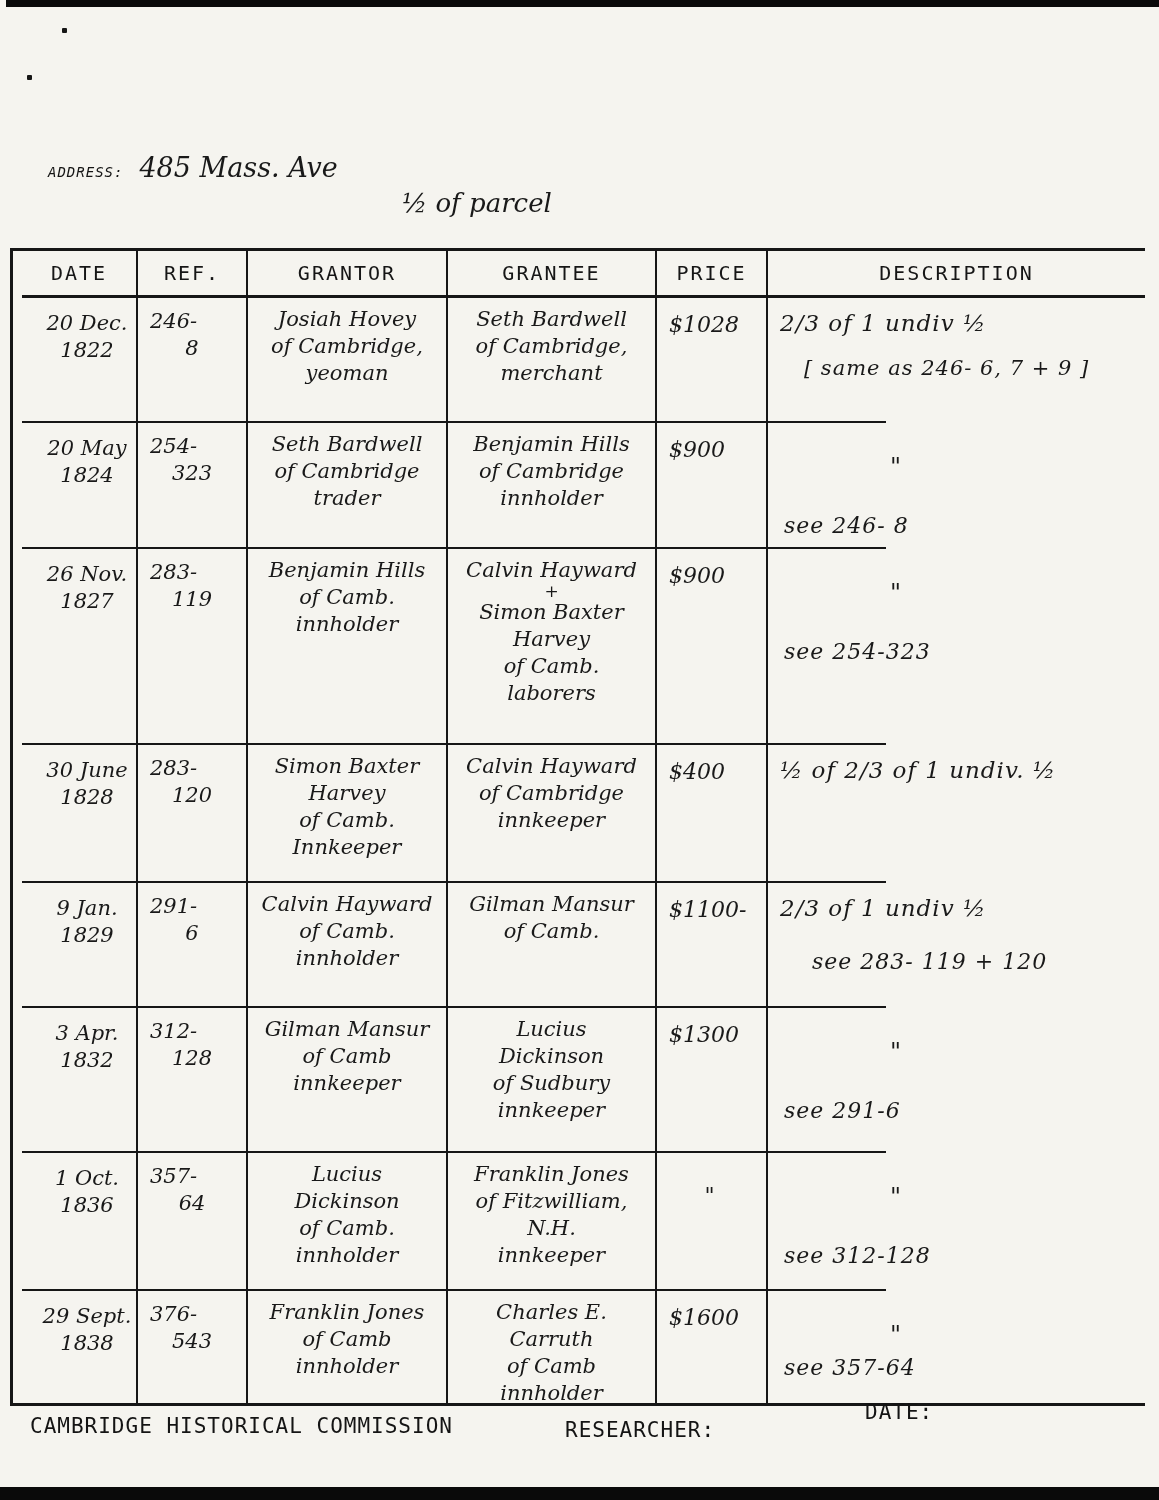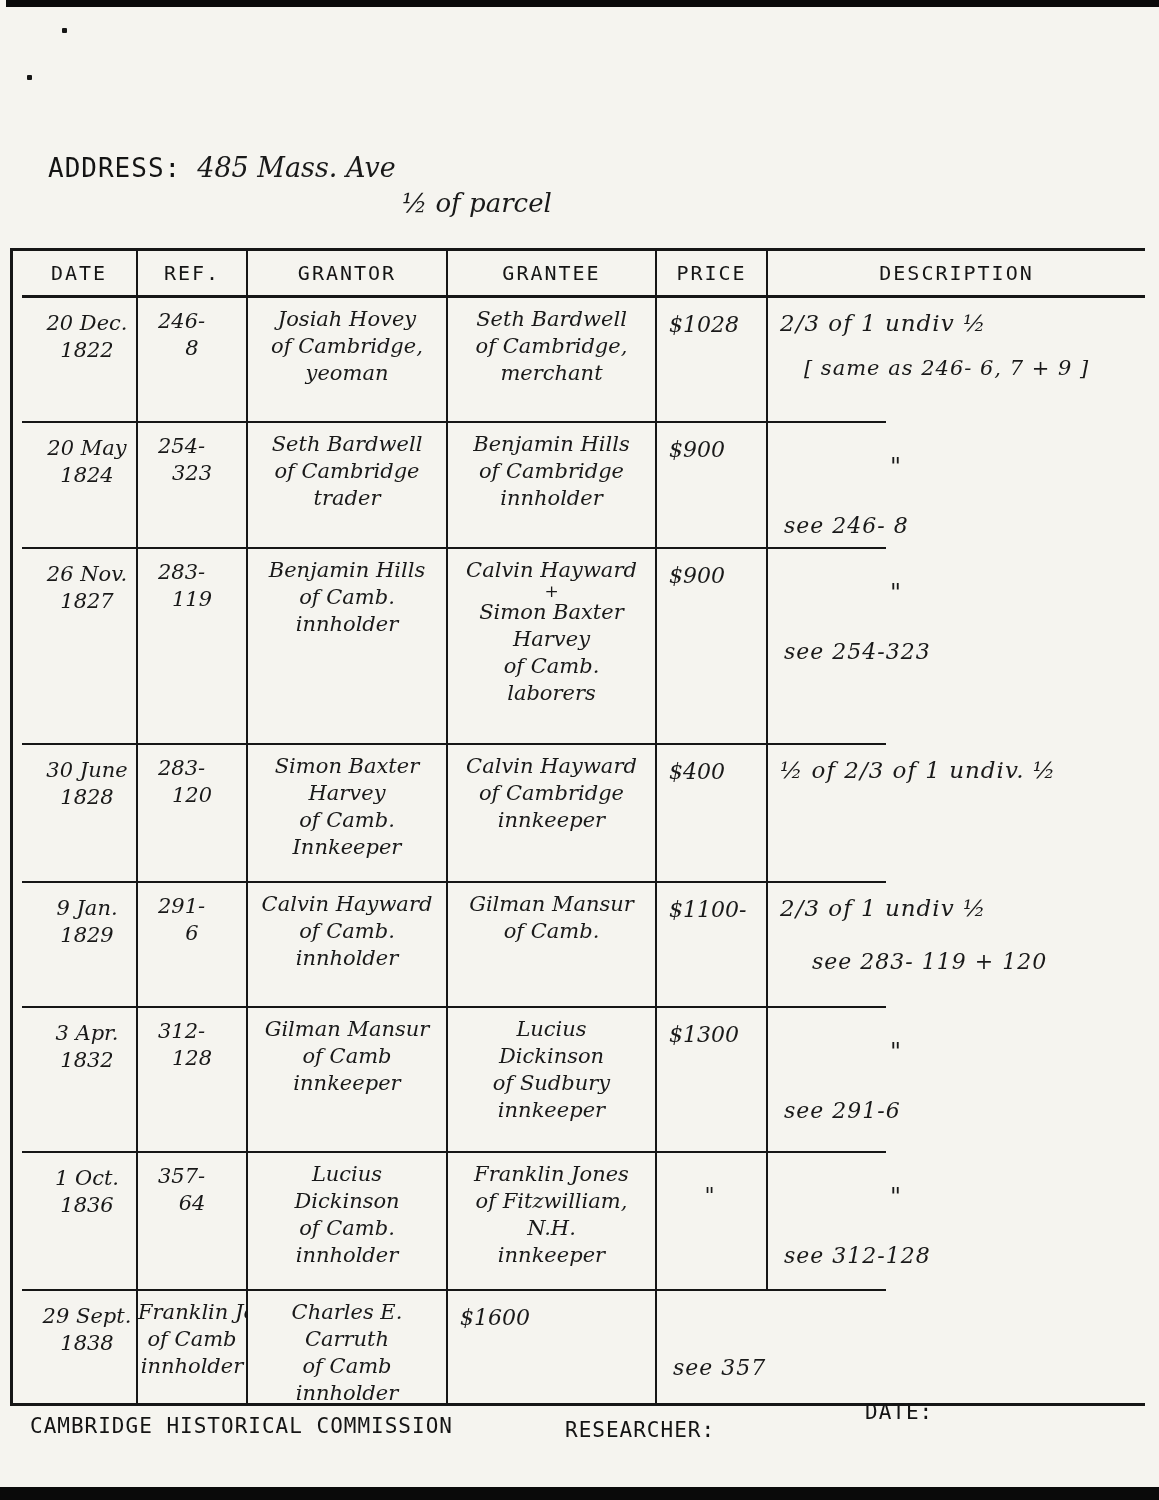--- a/index.html
+++ b/index.html
@@ -16,21 +16,21 @@
   .bar-top{position:absolute;top:0;left:6px;right:0;height:7px;background:#0a0a0a;}
   .bar-bottom{position:absolute;bottom:0;left:0;width:100%;height:13px;background:#0a0a0a;}
   .dot{position:absolute;width:5px;height:5px;background:#161616;border-radius:1px;}
   .d1{left:62px;top:28px;}
   .d2{left:27px;top:75px;}
 
   .typed{font-family:"DejaVu Sans Mono", monospace;color:#141414;}
   .hand{font-family:"DejaVu Serif", serif;font-style:italic;color:#191919;}
 
   .address-row{position:absolute;left:48px;top:152px;white-space:nowrap;}
-  .address-label{font-size:26px;letter-spacing:1px;}
+  .address-label{font-size:14px;letter-spacing:1px;font-style:italic;}
   .address-value{font-size:27px;margin-left:16px;}
   .parcel-note{position:absolute;left:402px;top:188px;font-size:26px;}
 
   
   .deed-table{
     position:absolute;left:10px;top:248px;width:1132px;
     display:grid;
     grid-template-columns:123px 110px 200px 209px 111px 1fr;
     grid-template-rows:47px 125px 126px 196px 138px 125px 145px 138px 112px;
     border-top:3px solid var(--ink);
@@ -51,21 +51,21 @@
   }
   .cell.lastrow{border-bottom:none;}
   .c-desc{border-bottom:none;}
   .c-desc.part::after{
     content:"";position:absolute;left:0;bottom:0;width:118px;height:2px;background:var(--ink);
   }
 
   .line{font-size:21px;line-height:27px;white-space:nowrap;}
   .c-date{padding-top:12px;text-align:center;padding-left:16px;}
   .c-ref{padding-top:10px;}
-  .c-ref .line:first-child{padding-left:20px;}
+  .c-ref .line:first-child{padding-left:12px;}
   .c-ref .line:nth-child(2){text-align:center;}
   .c-grantor,.c-grantee{padding-top:8px;text-align:center;}
   .plusline{line-height:15px;font-size:17px;}
   .c-price{padding:14px 4px 0 12px;}
   .c-price .hand{font-size:22px;}
   .c-price.dittoP{padding-left:0;padding-top:30px;text-align:center;}
 
   .desc-main{position:absolute;left:12px;top:12px;font-size:23px;white-space:nowrap;letter-spacing:1px;}
   .desc-note{position:absolute;left:36px;top:58px;font-size:21px;white-space:nowrap;letter-spacing:1px;}
   .desc-ditto{position:absolute;left:122px;top:30px;font-size:24px;}
@@ -270,20 +270,24 @@
       </div>
       <div class="cell c-price col4 dittoP"><div class="hand" style="display: inline-block;">"</div></div>
       <div class="cell c-desc col5 part">
         <div class="hand desc-ditto">"</div>
         <div class="hand desc-see" style="top: 90px; left: 16px;">see 312-128</div>
       </div>
       <div class="cell c-date col0 lastrow">
         <div class="line hand">29 Sept.</div>
         <div class="line hand">1838</div>
       </div>
+      <div class="cell c-ref col1 lastrow">
+        <div class="line hand">376-</div>
+        <div class="line hand">543</div>
+      </div>
       <div class="cell c-grantor col2 lastrow">
         <div class="line hand">Franklin Jones</div>
         <div class="line hand">of Camb</div>
         <div class="line hand">innholder</div>
       </div>
       <div class="cell c-grantee col3 lastrow">
         <div class="line hand">Charles E.</div>
         <div class="line hand">Carruth</div>
         <div class="line hand">of Camb</div>
         <div class="line hand">innholder</div>

